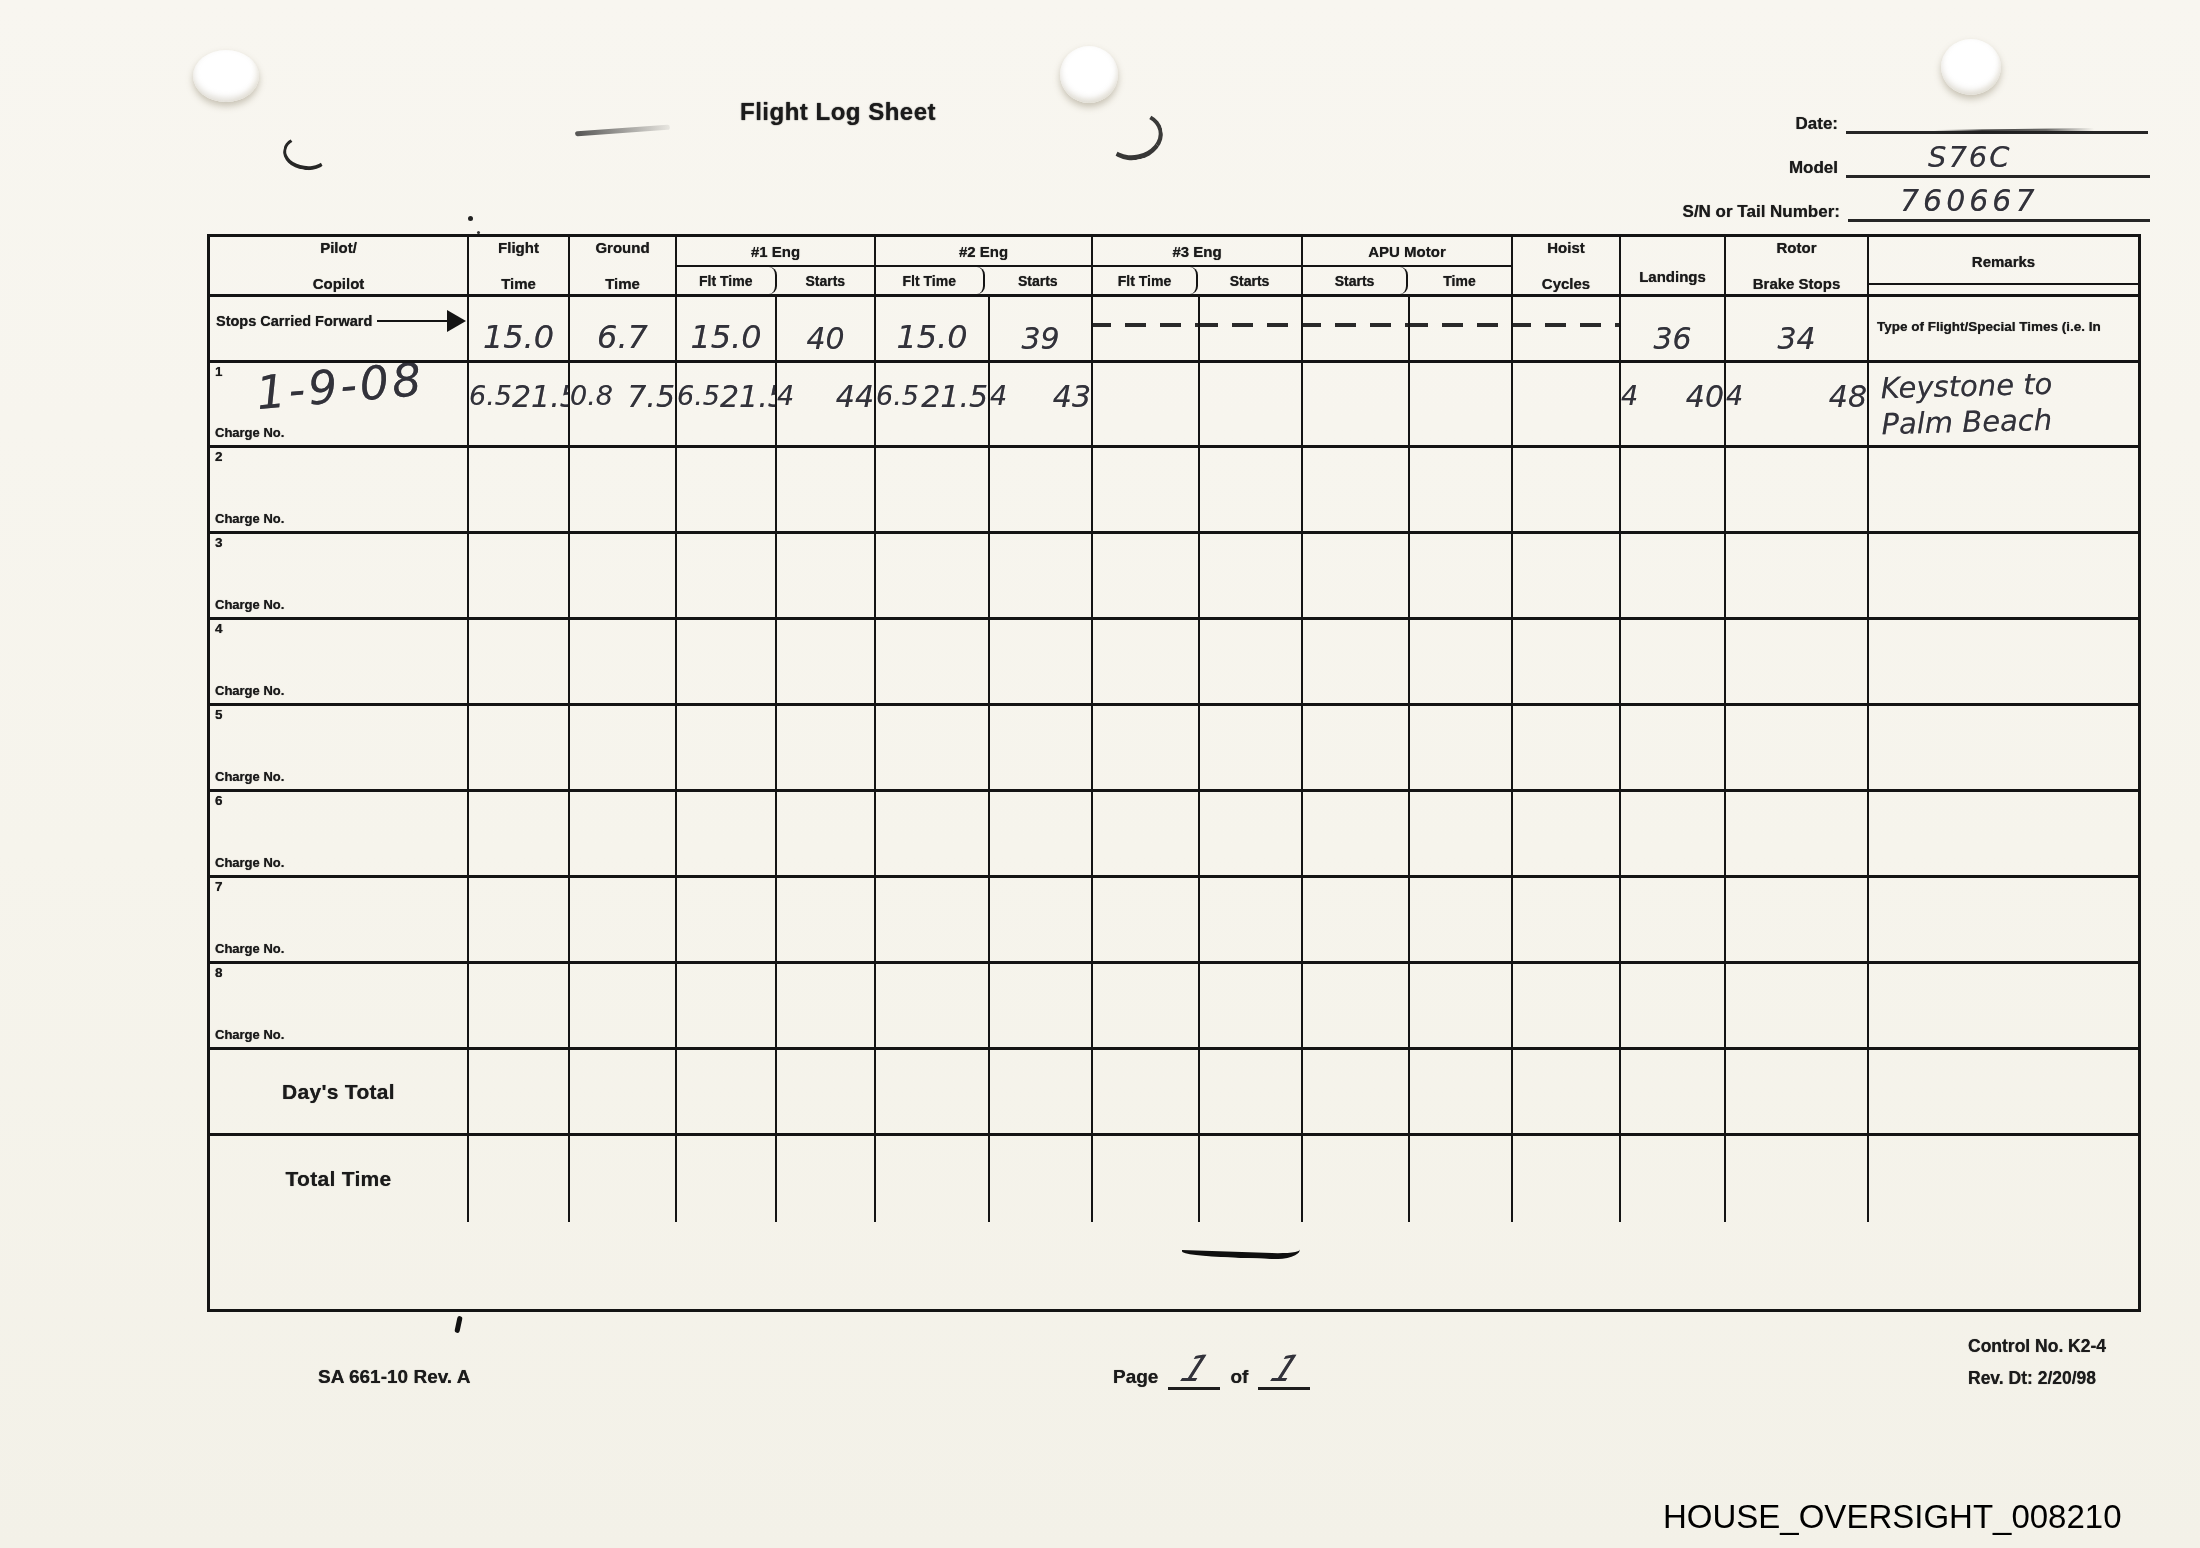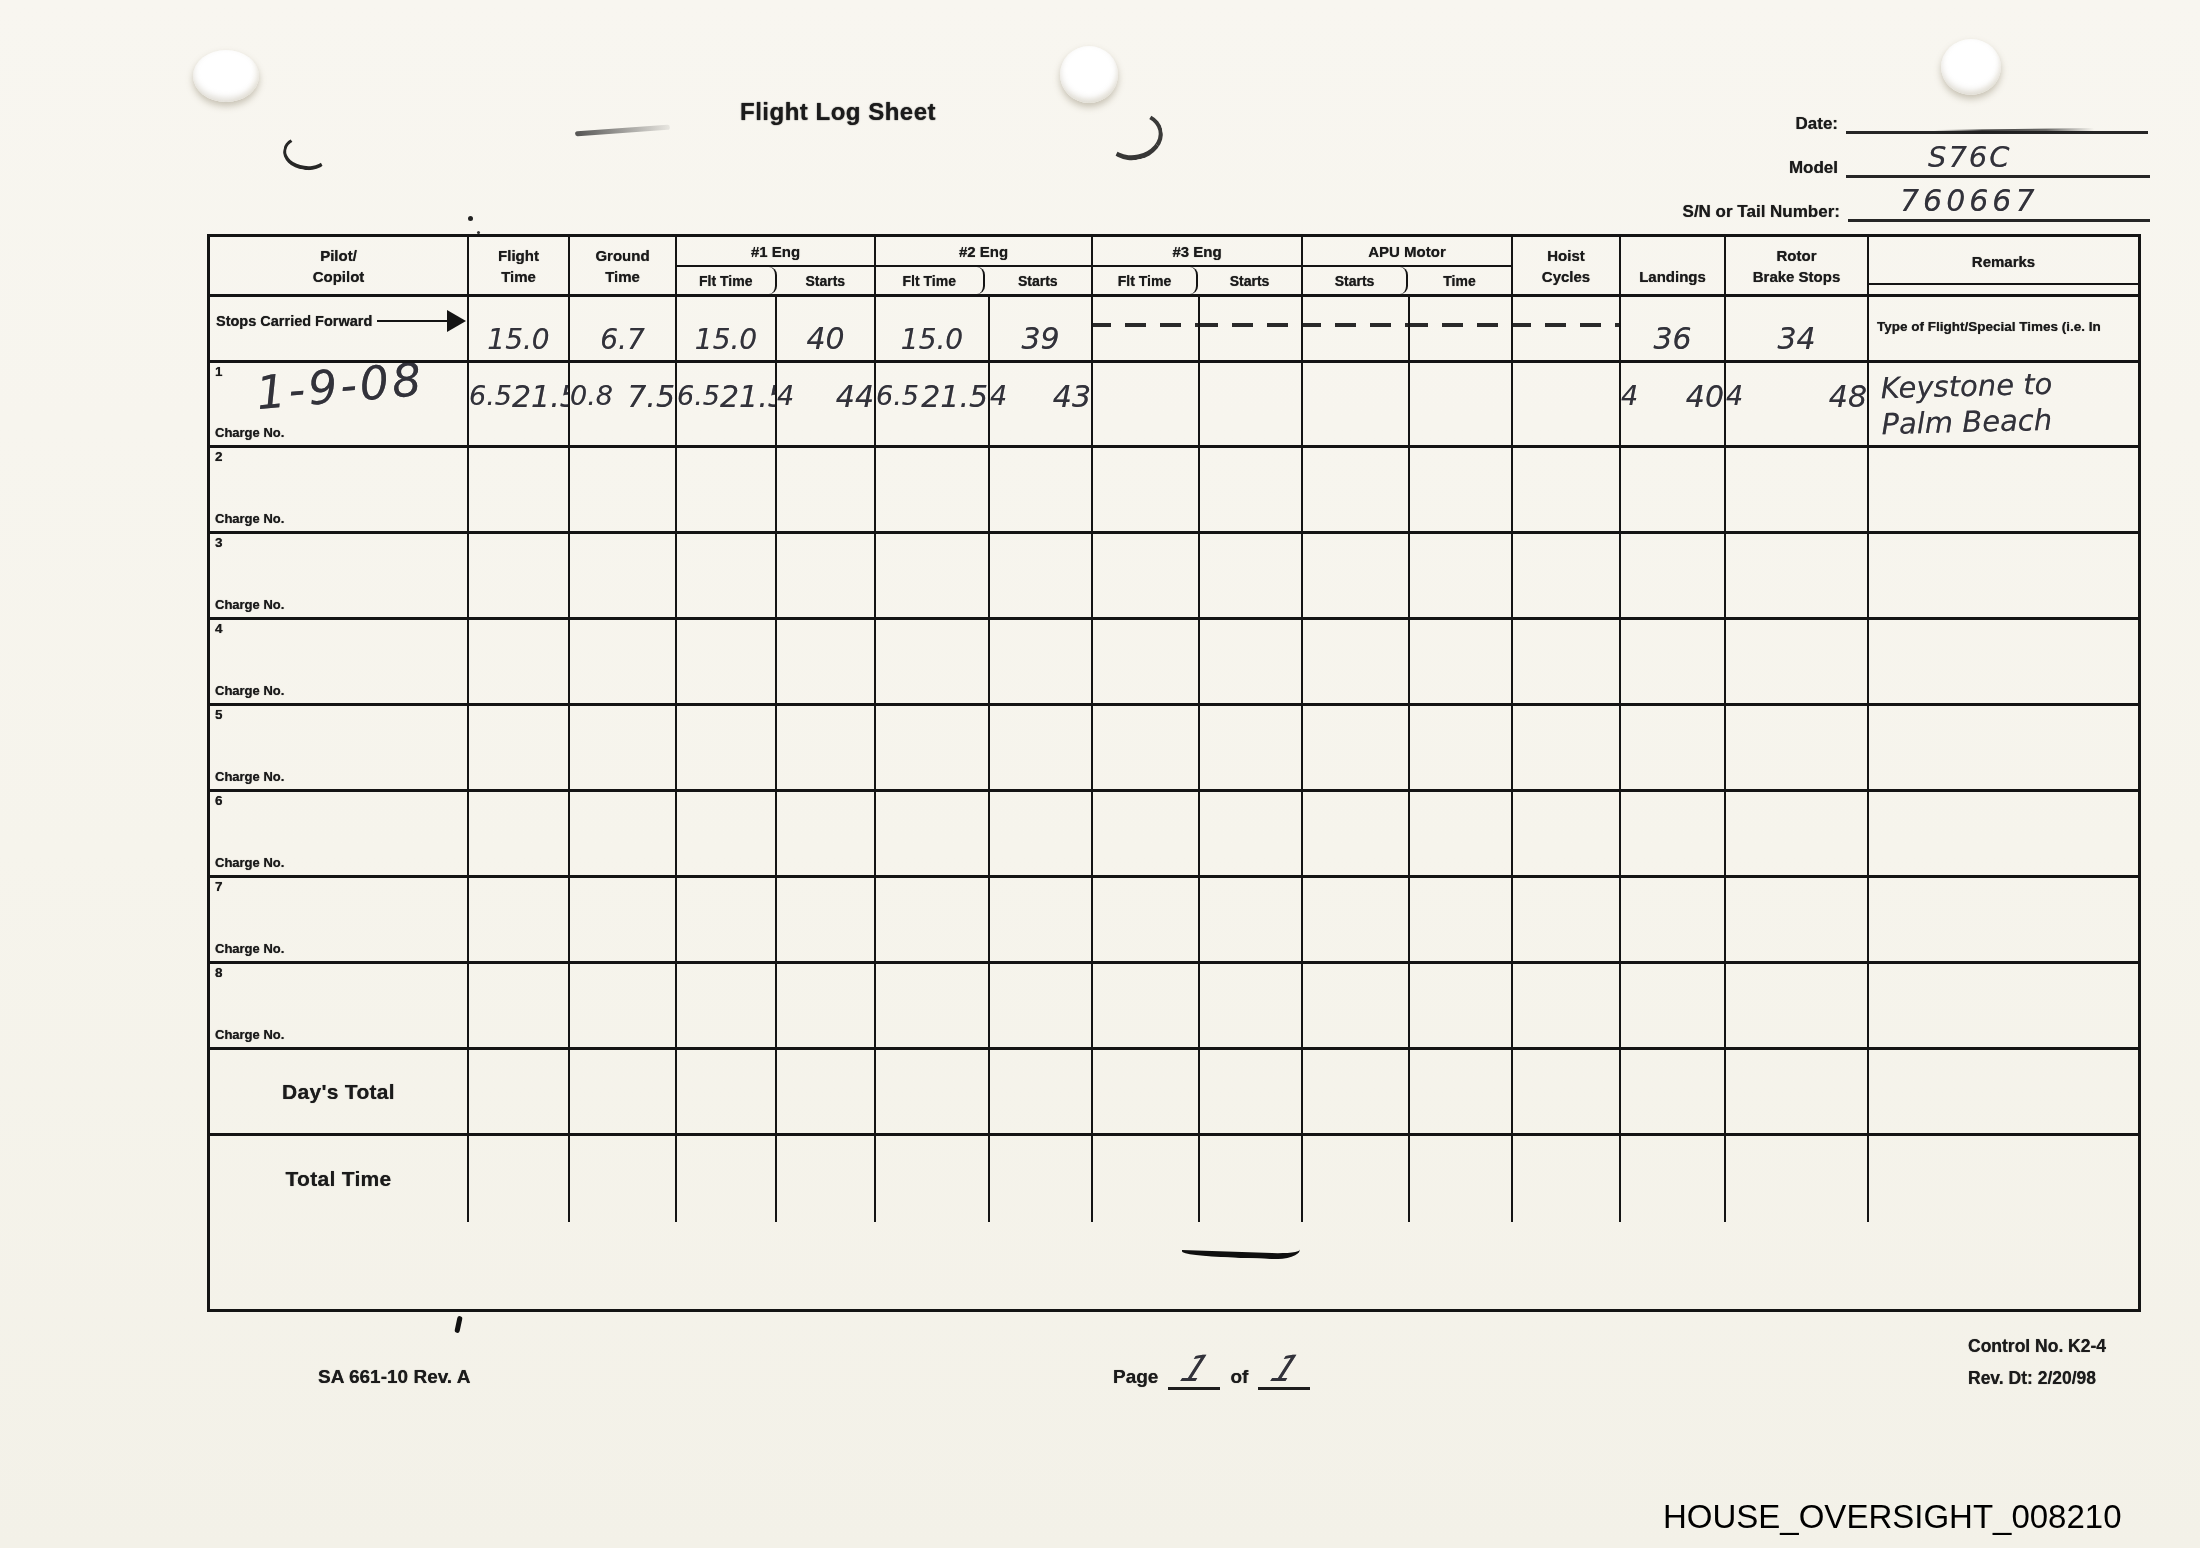--- a/index.html
+++ b/index.html
@@ -57,38 +57,38 @@
     position:absolute; left:207px; top:234px;
     border:3px solid #141414;
     display:grid;
     grid-template-columns:259px 101px 107px 100px 99px 114px 103px 107px 103px 107px 103px 108px 105px 143px 269px;
     grid-template-rows:60px 66px 85px 86px 86px 86px 86px 86px 86px 86px 86px 86px 87px;
   }
   .cell { position:relative; overflow:hidden; border-right:2px solid #141414; border-bottom:3px solid #141414; }
   .lc { border-right:none; }
   .lr { border-bottom:none; }
 
-  .hcell { display:flex; flex-direction:column; align-items:center; justify-content:center;
+  .hcell { display:flex; flex-direction:column; align-items:center; justify-content:space-between;
            font-size:15px; font-weight:bold; line-height:1.4; text-align:center; }
   .hcell.low { justify-content:flex-end; padding-bottom:7px; }
   .ghead { grid-column: span 2; display:flex; flex-direction:column; }
   .glabel { height:28px; display:flex; align-items:center; justify-content:center; font-size:15px; font-weight:bold; }
   .gsub { display:flex; flex:1; border-top:2px solid #141414; }
   .gsub span { flex:1; display:flex; align-items:center; justify-content:center; font-size:14px; font-weight:bold; }
   .gsub .s1 { border-right:2px solid #141414;border-radius:8px; }
   .rem-h { justify-content:flex-start; padding-top:14px; }
   .rem-h::after { content:""; position:absolute; left:0; right:0; top:46px; border-top:2.5px solid #141414; }
 
   
   .tcf-wrap { display:flex; align-items:center; padding:13px 1px 0 6px; }
   .tcf-label { font-size:14.5px; font-weight:bold; white-space:nowrap; }
   .arrow-line { flex:1; height:2.5px; background:#141414; margin-left:5px; }
   .arrow-head { width:0; height:0; border-left:19px solid #141414;
                 border-top:11px solid transparent; border-bottom:11px solid transparent; }
-  .tval { display:flex; align-items:flex-end; justify-content:center; padding-bottom:4px; font-size:28px; }
+  .tval { display:flex; align-items:flex-end; justify-content:center; padding-bottom:4px; font-size:32px; }
   .tval.big { font-size:30px; }
   .dashcell::after {
     content:""; position:absolute; left:-3px; right:-3px; top:26px; height:3.5px;
     background: repeating-linear-gradient(90deg, #2a2a2a 0 21px, transparent 21px 35px);
   }
   .tcf-note { display:block; padding:22px 0 0 8px; font-size:13.5px; font-weight:bold; white-space:nowrap; }
 
   
   .rnum { position:absolute; top:1px; left:5px; font-size:13.5px; font-weight:bold; }
   .rcharge { position:absolute; bottom:5px; left:5px; font-size:13px; font-weight:bold; }

